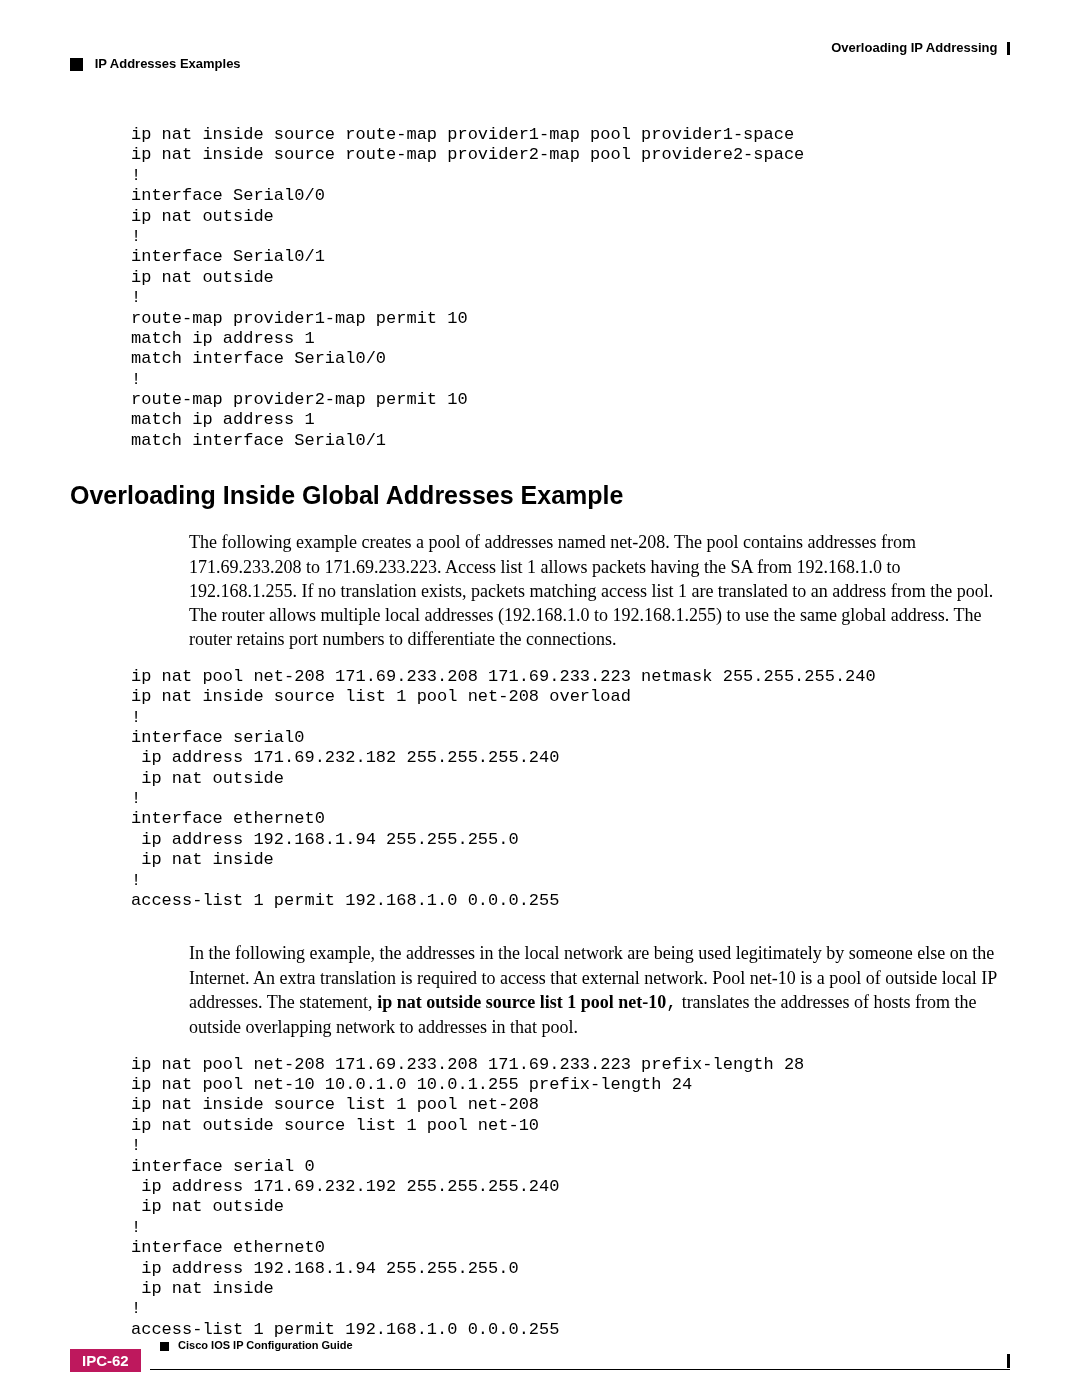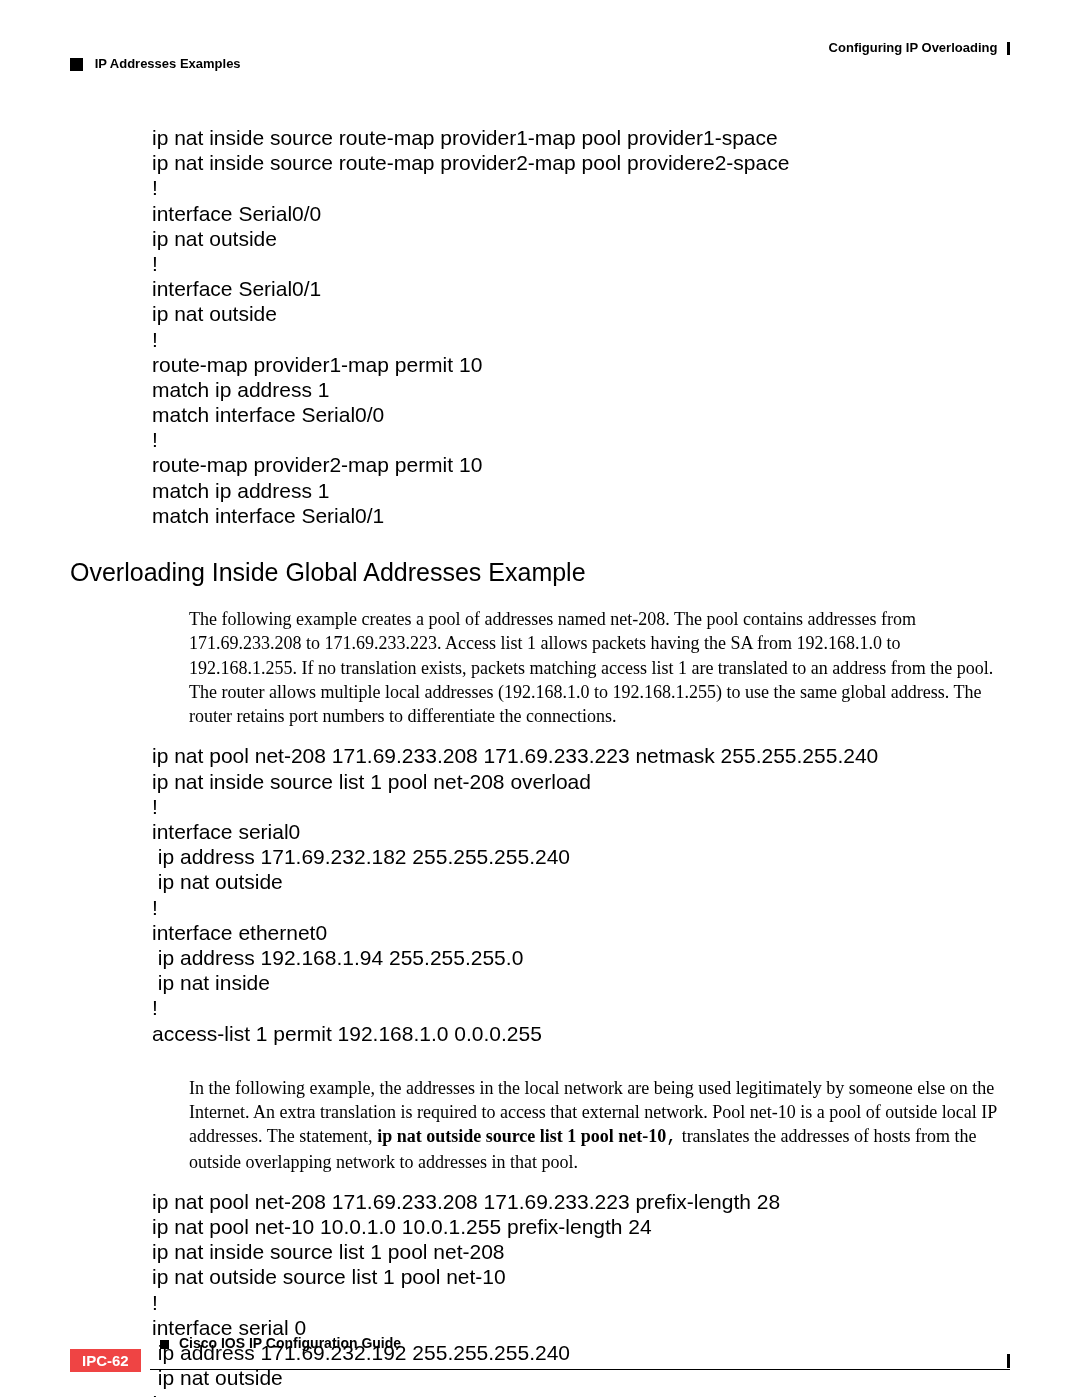--- a/index.html
+++ b/index.html
@@ -47,30 +47,30 @@
       vertical-align: middle;
       margin-right: 8px;
     }
     .content {
       position: absolute;
       top: 125px;
       left: 70px;
       right: 70px;
     }
     .code-block {
-      font-family: Liberation Sans, sans-serif;
-      font-size: 21px;
+      font-family: Liberation Mono, monospace;
+      font-size: 17px;
       line-height: 1.2;
       white-space: pre;
-      margin-left: 82px;
+      margin-left: 61px;
       margin-bottom: 30px;
     }
     .section-heading {
       font-family: Arial, Helvetica, sans-serif;
-      font-weight: normal;
+      font-weight: bold;
       font-size: 25px;
       margin-bottom: 20px;
       margin-top: 20px;
     }
     .body-text {
       font-family: 'Times New Roman', Times, serif;
       font-size: 18px;
       line-height: 1.35;
       margin-left: 119px;
       margin-bottom: 15px;
@@ -88,35 +88,35 @@
       right: 70px;
     }
     .footer-line {
       border-top: 1px solid #000;
       margin-bottom: 2px;
       margin-left: 80px;
     }
     .footer-title {
       font-family: Arial, Helvetica, sans-serif;
       font-weight: bold;
-      font-size: 14px;
+      font-size: 11px;
       margin-left: 90px;
       position: relative;
       top: -18px;
     }
     .footer-title .small-square {
       display: inline-block;
       width: 9px;
       height: 9px;
       background: #000;
       vertical-align: middle;
       margin-right: 6px;
     }
     .page-number-box {
-      background: #ef4444;
+      background: #be185d;
       color: #fff;
       font-family: Arial, Helvetica, sans-serif;
       font-weight: bold;
       font-size: 15px;
       padding: 3px 12px;
       display: inline-block;
       position: absolute;
       bottom: 0;
       left: 0;
     }
@@ -127,21 +127,21 @@
       background: #000;
       position: absolute;
       right: 0;
       bottom: 4px;
     }
   </style>
 </head>
 <body>
 
 <div class="header-right">
-  <span>Configuring IP Overloading</span>
+  <span>Overloading IP Addressing</span>
   <span class="bar"></span>
 </div>
 
 <div class="header-left">
   <span class="square"></span>
   <span>IP Addresses Examples</span>
 </div>
 
 <div class="content">
 

